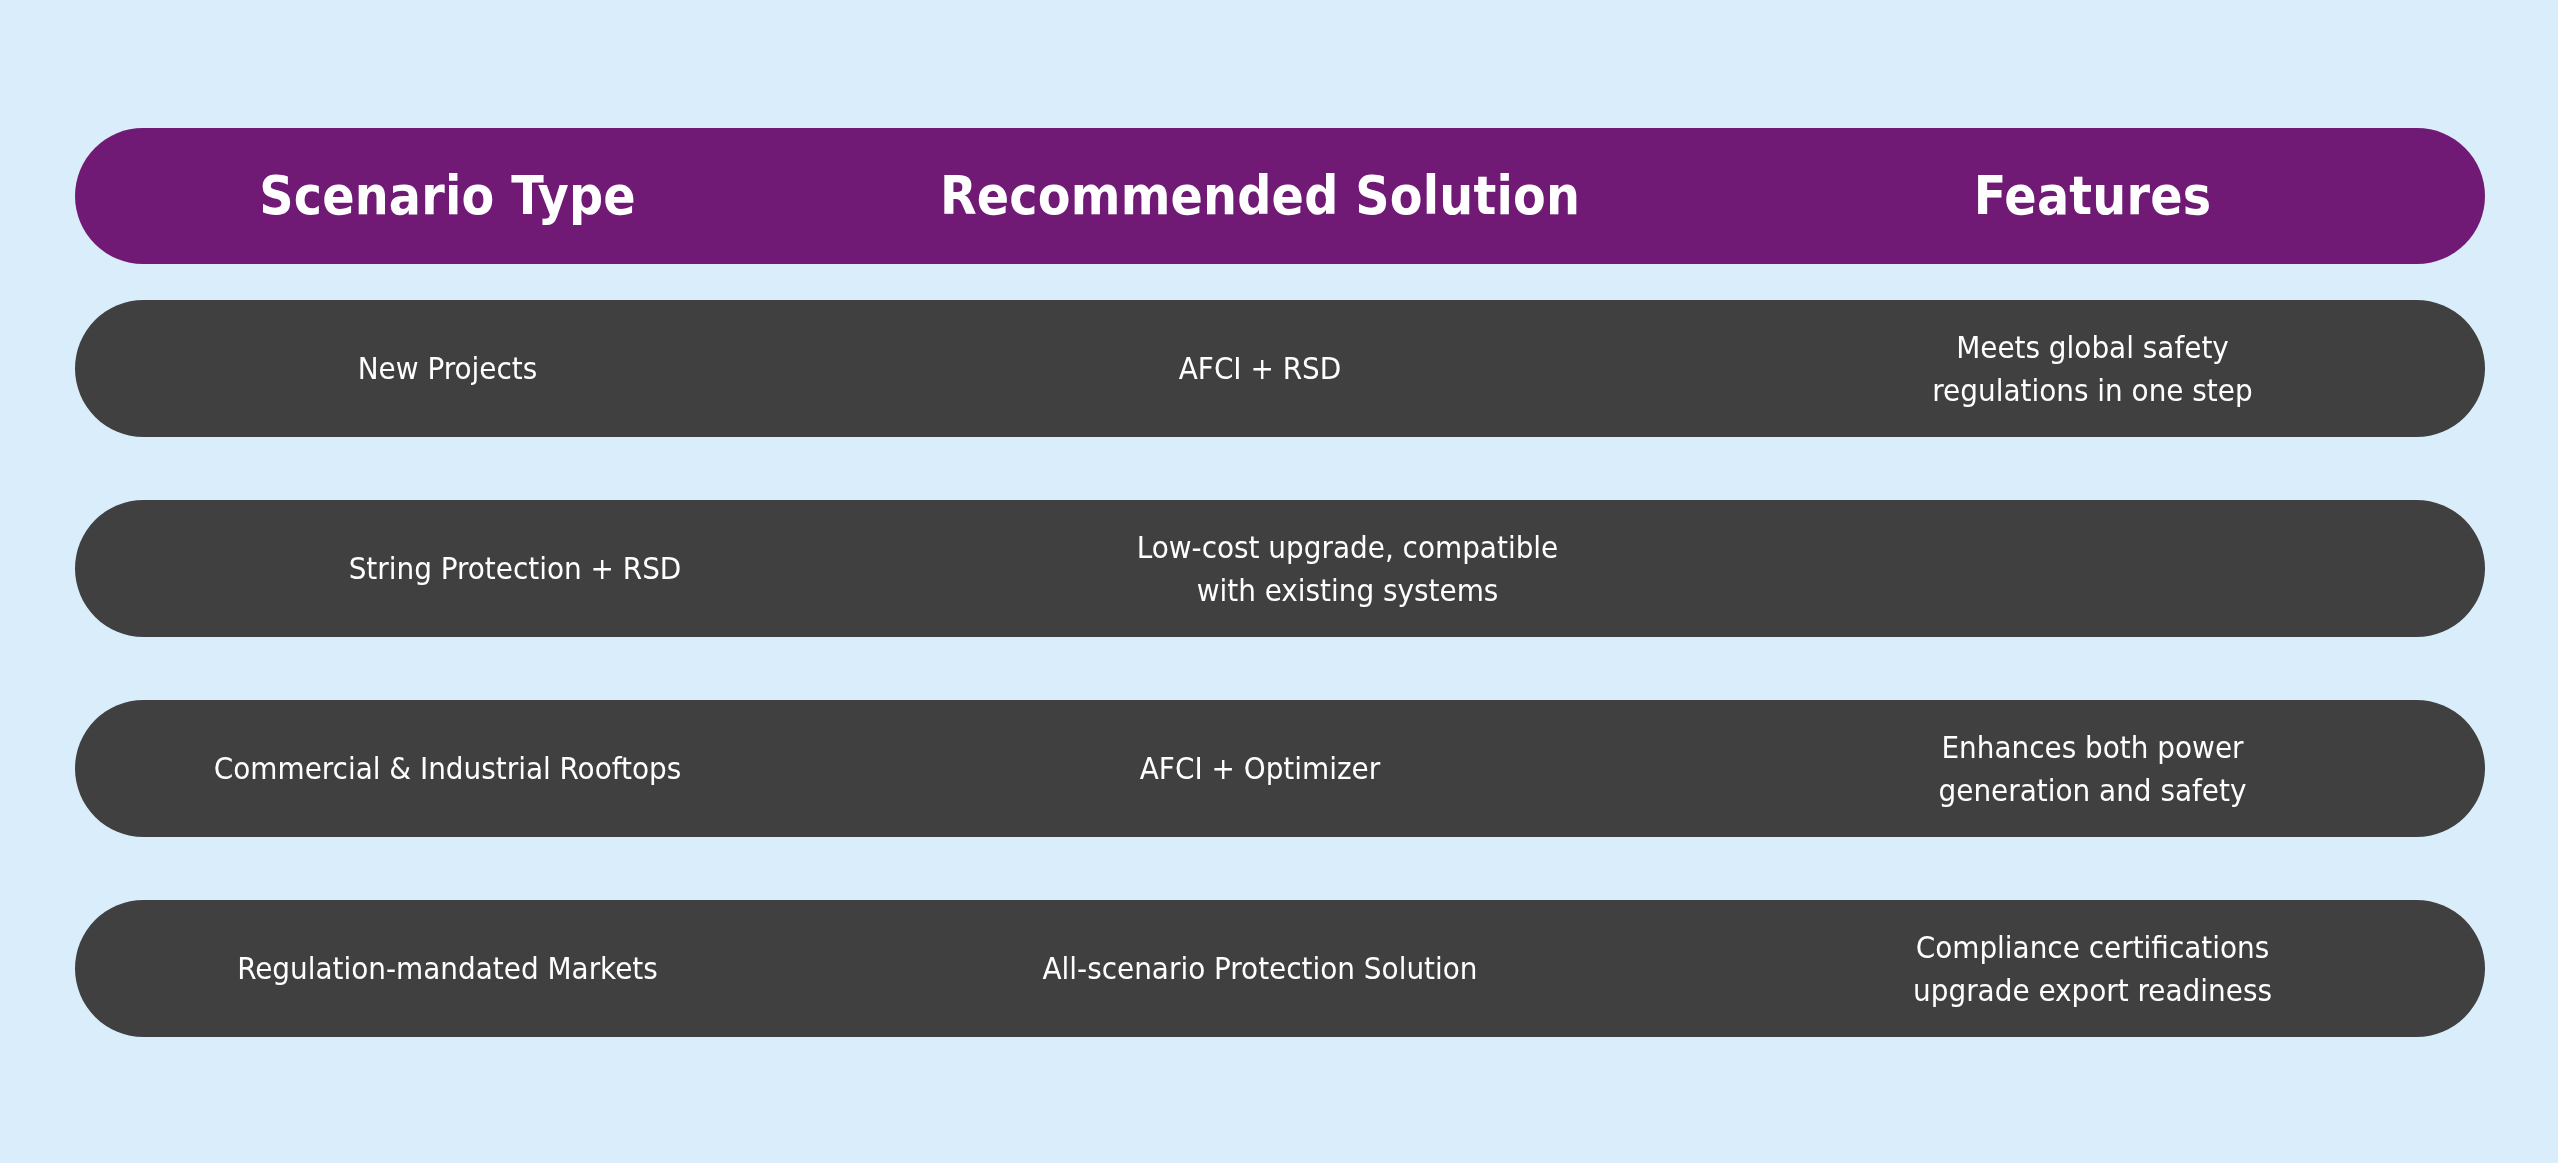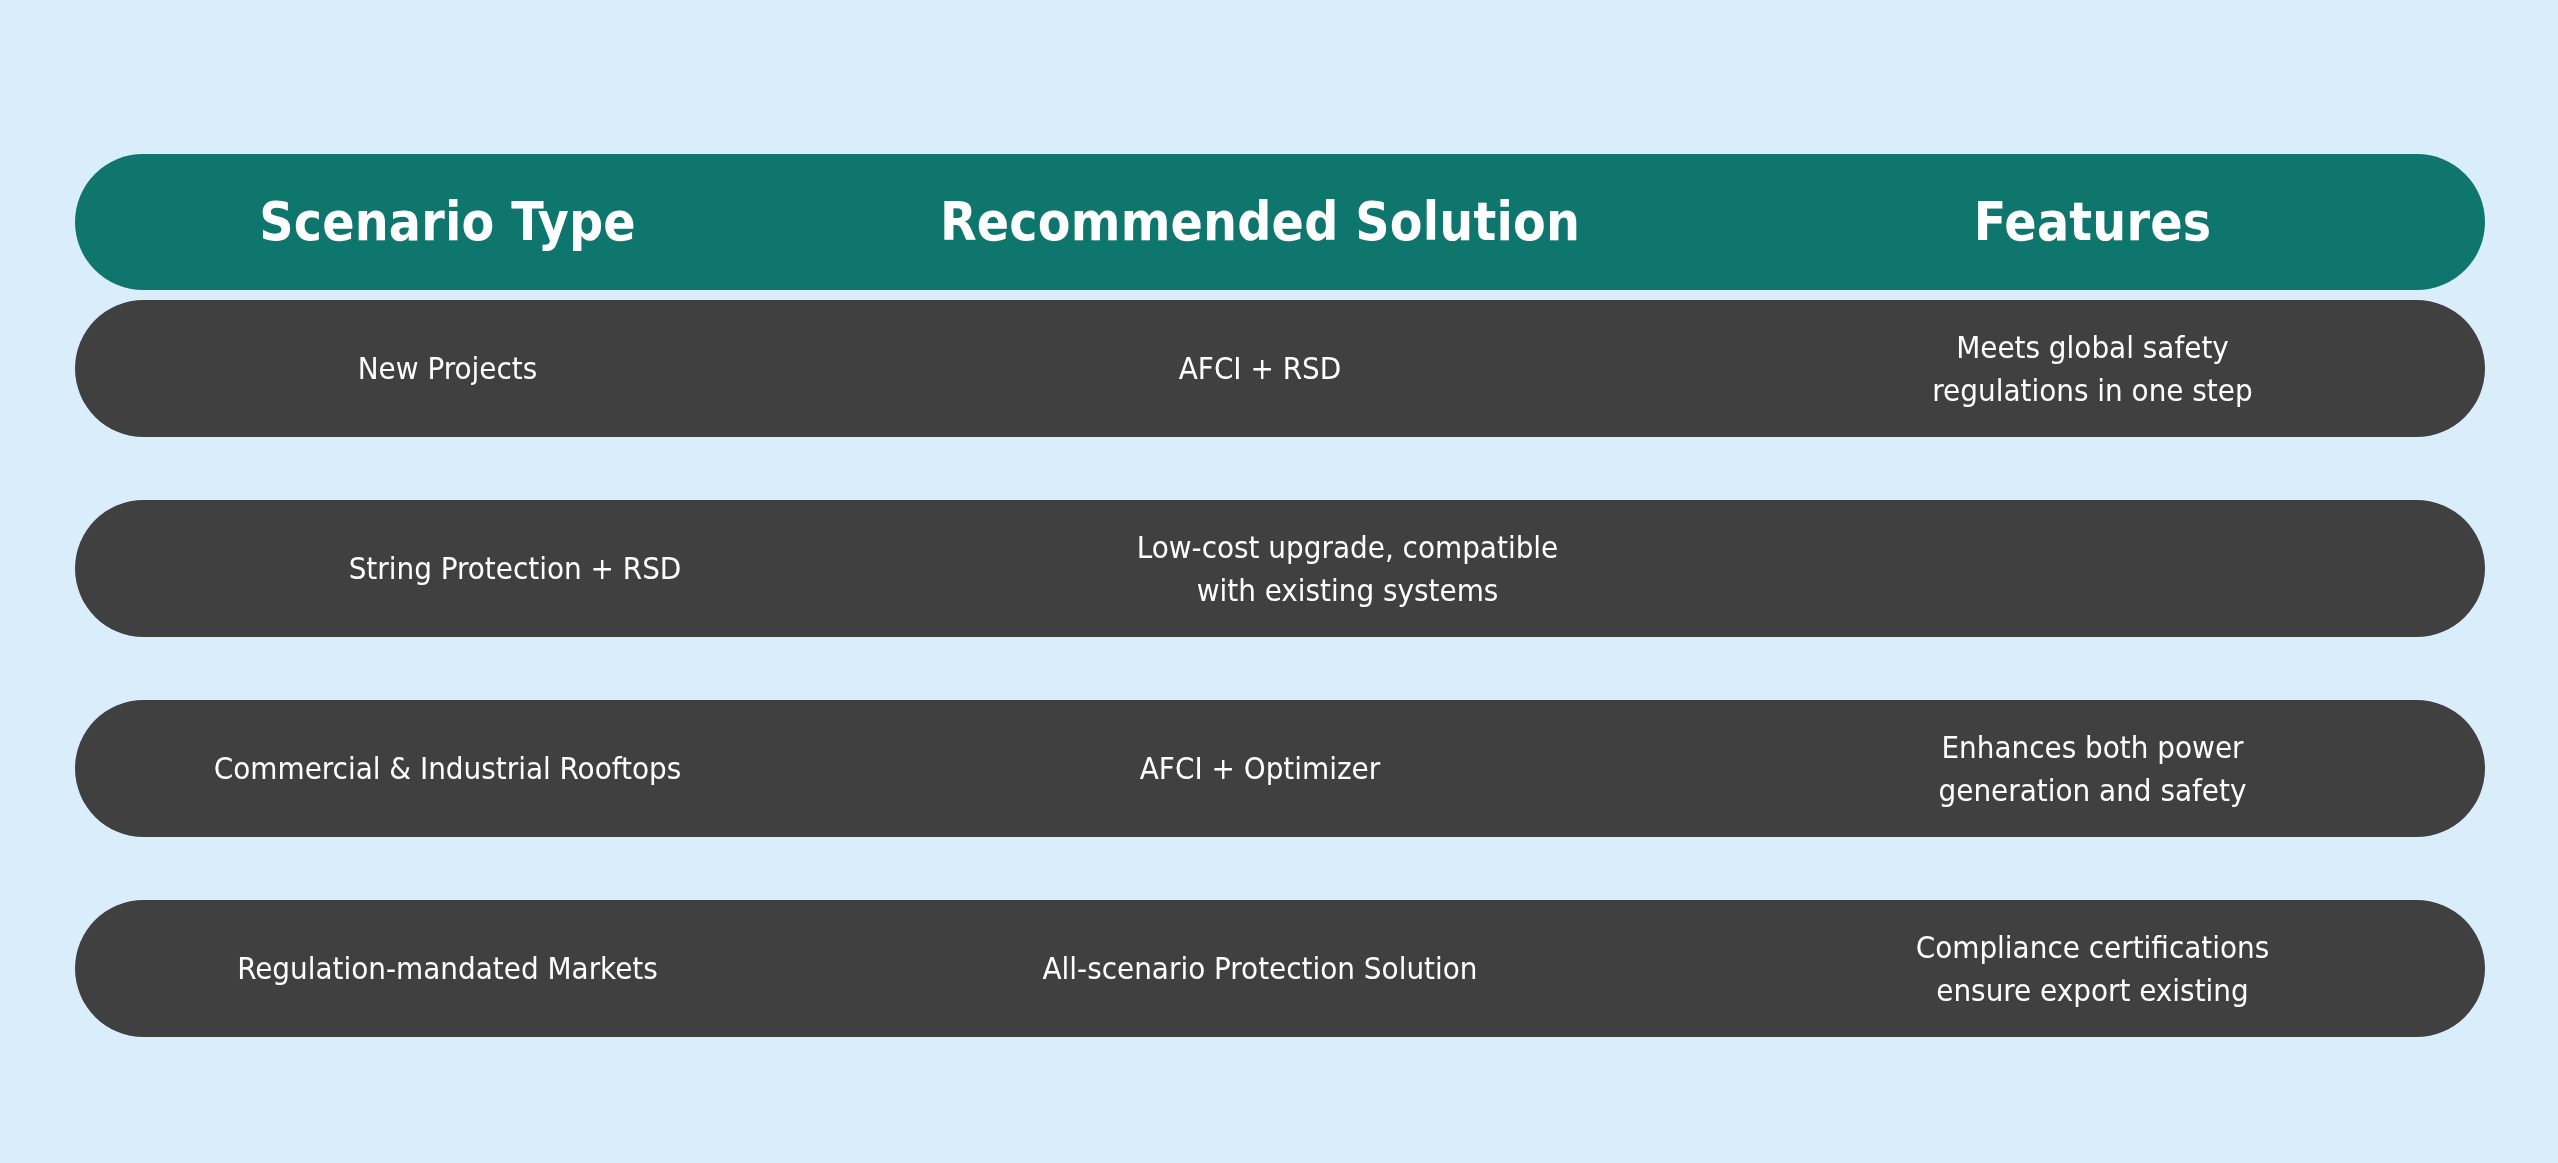--- a/index.html
+++ b/index.html
@@ -22,25 +22,24 @@
     height: 1163px;
   }
 
   
   .header-row {
     position: absolute;
     left: 0;
     top: 128px;
     width: 2410px;
     height: 136px;
-    background: #0f766e;
+    background: #701a75;
     border-radius: 68px;
     display: flex;
     align-items: flex-start;
-    margin-top: 26px;
   }
   .header-cell {
     display: flex;
     align-items: center;
     justify-content: center;
     height: 100%;
     color: #ffffff;
     font-size: 53px;
     font-weight: bold;
     letter-spacing: 0.2px;
@@ -110,16 +109,16 @@
     <div class="cell col-0">Commercial &amp; Industrial Rooftops</div>
     <div class="cell col-1">AFCI + Optimizer</div>
     <div class="cell col-2">Enhances both power
 generation and safety</div>
   </div>
 
   <div class="data-row row-3">
     <div class="cell col-0">Regulation-mandated Markets</div>
     <div class="cell col-1">All-scenario Protection Solution</div>
     <div class="cell col-2">Compliance certifications
-ensure export existing</div>
+upgrade export readiness</div>
   </div>
 
 </div>
 
 </body></html>

